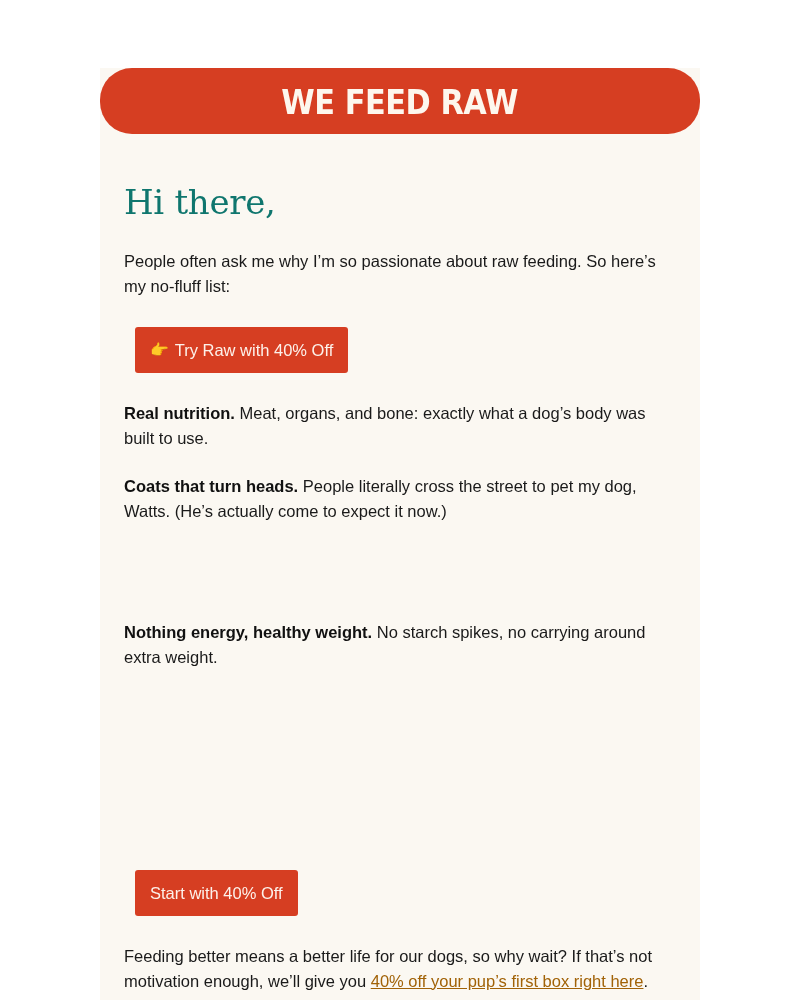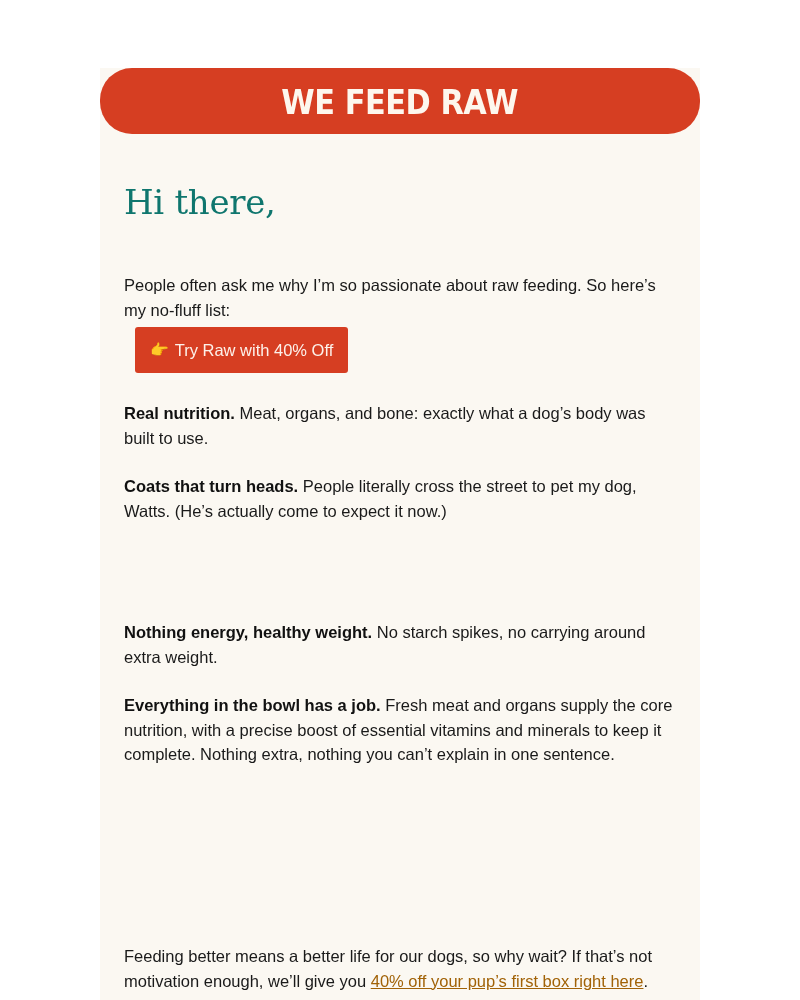--- a/index.html
+++ b/index.html
@@ -92,42 +92,42 @@
 </head>
 <body>
 
 <div class="email">
   <div class="header">
     <div class="logo">WE FEED RAW</div>
   </div>
 
   <h1 class="greeting">Hi there,</h1>
 
-  <p class="text" style="top:181px;margin-top:24px;">People often ask me why I’m so passionate about raw feeding. So here’s my no-fluff list:</p>
+  <p class="text" style="top:181px;">People often ask me why I’m so passionate about raw feeding. So here’s my no-fluff list:</p>
 
   <a class="btn" style="top:259px;">
     <span class="emoji">👉</span>
     <span>Try Raw with 40% Off</span>
   </a>
 
   <p class="text" style="top:333px;">
     <b>Real nutrition.</b><span> Meat, organs, and bone: exactly what a dog’s body was built to use.</span>
   </p>
 
   <p class="text" style="top:406px;">
     <b>Coats that turn heads.</b><span> People literally cross the street to pet my dog, Watts. (He’s actually come to expect it now.)</span>
   </p>
 
 
   <p class="text" style="top:552px;">
     <b>Nothing energy, healthy weight.</b><span> No starch spikes, no carrying around extra weight.</span>
   </p>
 
-  <p class="text" style="top:625px;">
-    <b>Everything in the bowl has a job.</b><span> Fresh meat and organs supply the core nutrition, with a precise boost of essential vitamins and minerals to keep it complete. Nothing extra, nothing you can’t explain in one sentence.</span>
-  </p>
 
 
+  <a class="btn" style="top:802px;">
+    <span>Start with 40% Off</span>
+  </a>
 
   <p class="text" style="top:876px;">
     <span>Feeding better means a better life for our dogs, so why wait? If that’s not motivation enough, we’ll give you </span><a class="inline-link">40% off your pup’s first box right here</a><span>.</span>
   </p>
 </div>
 
 </body></html>

